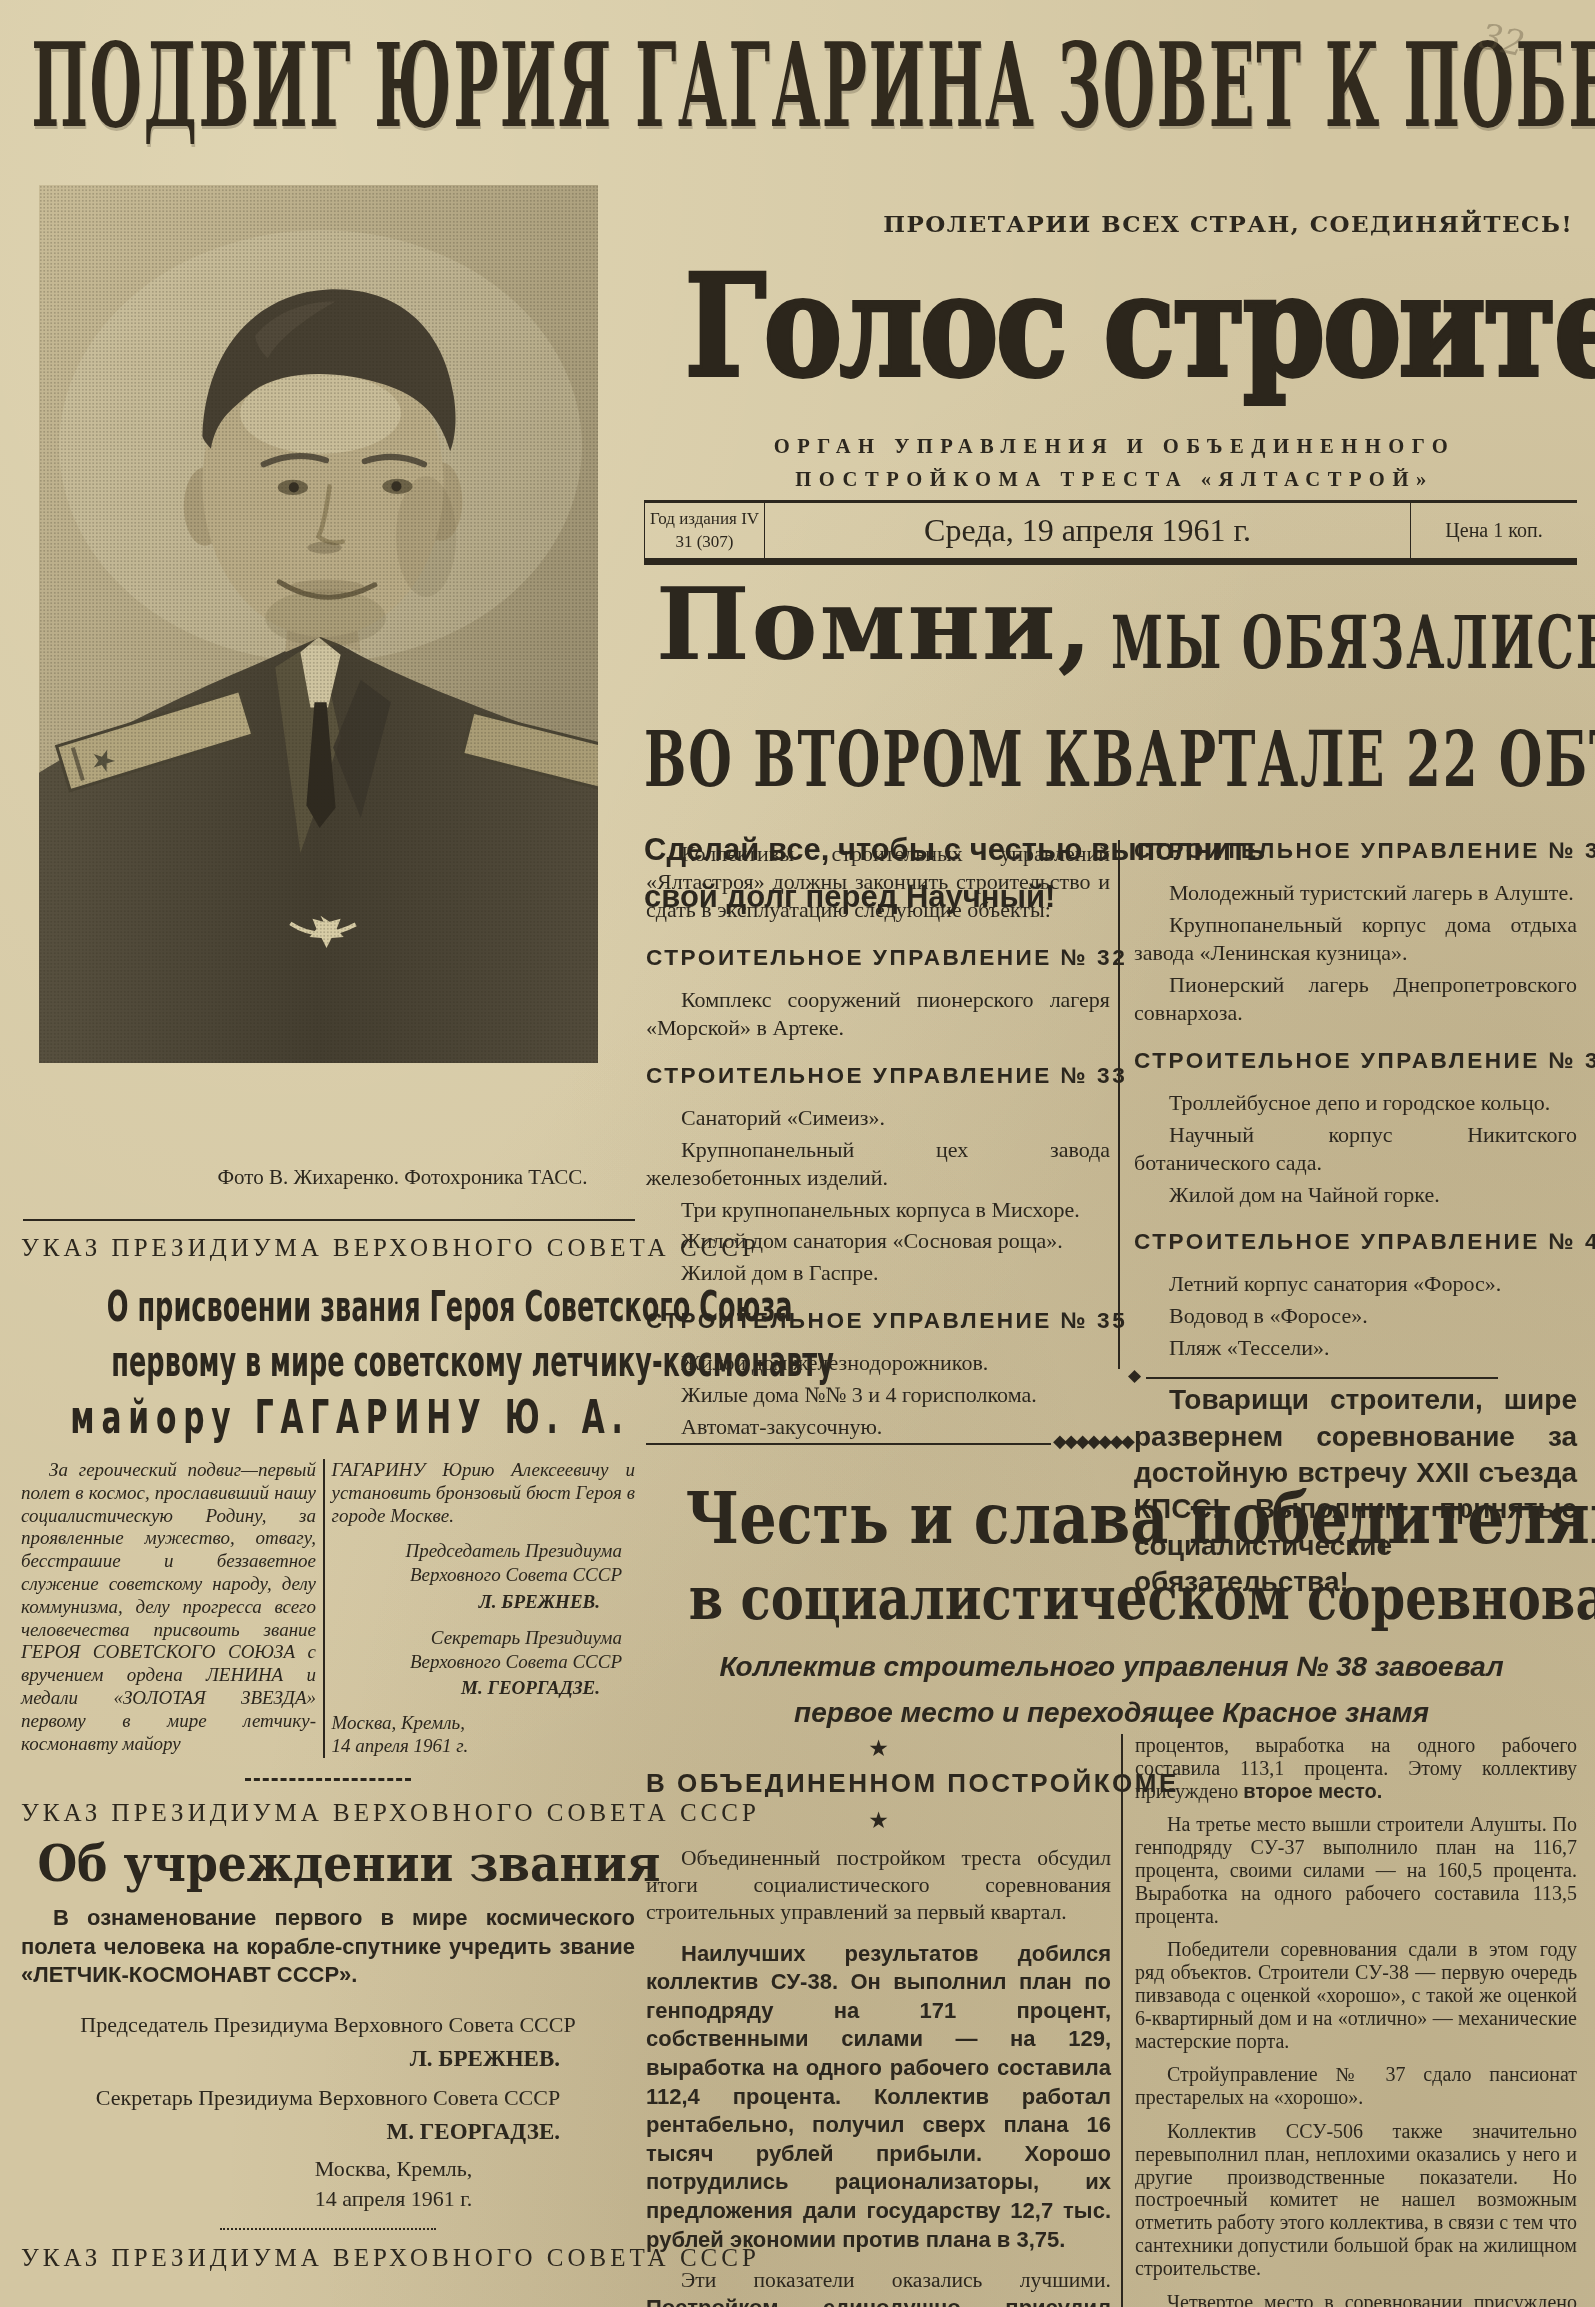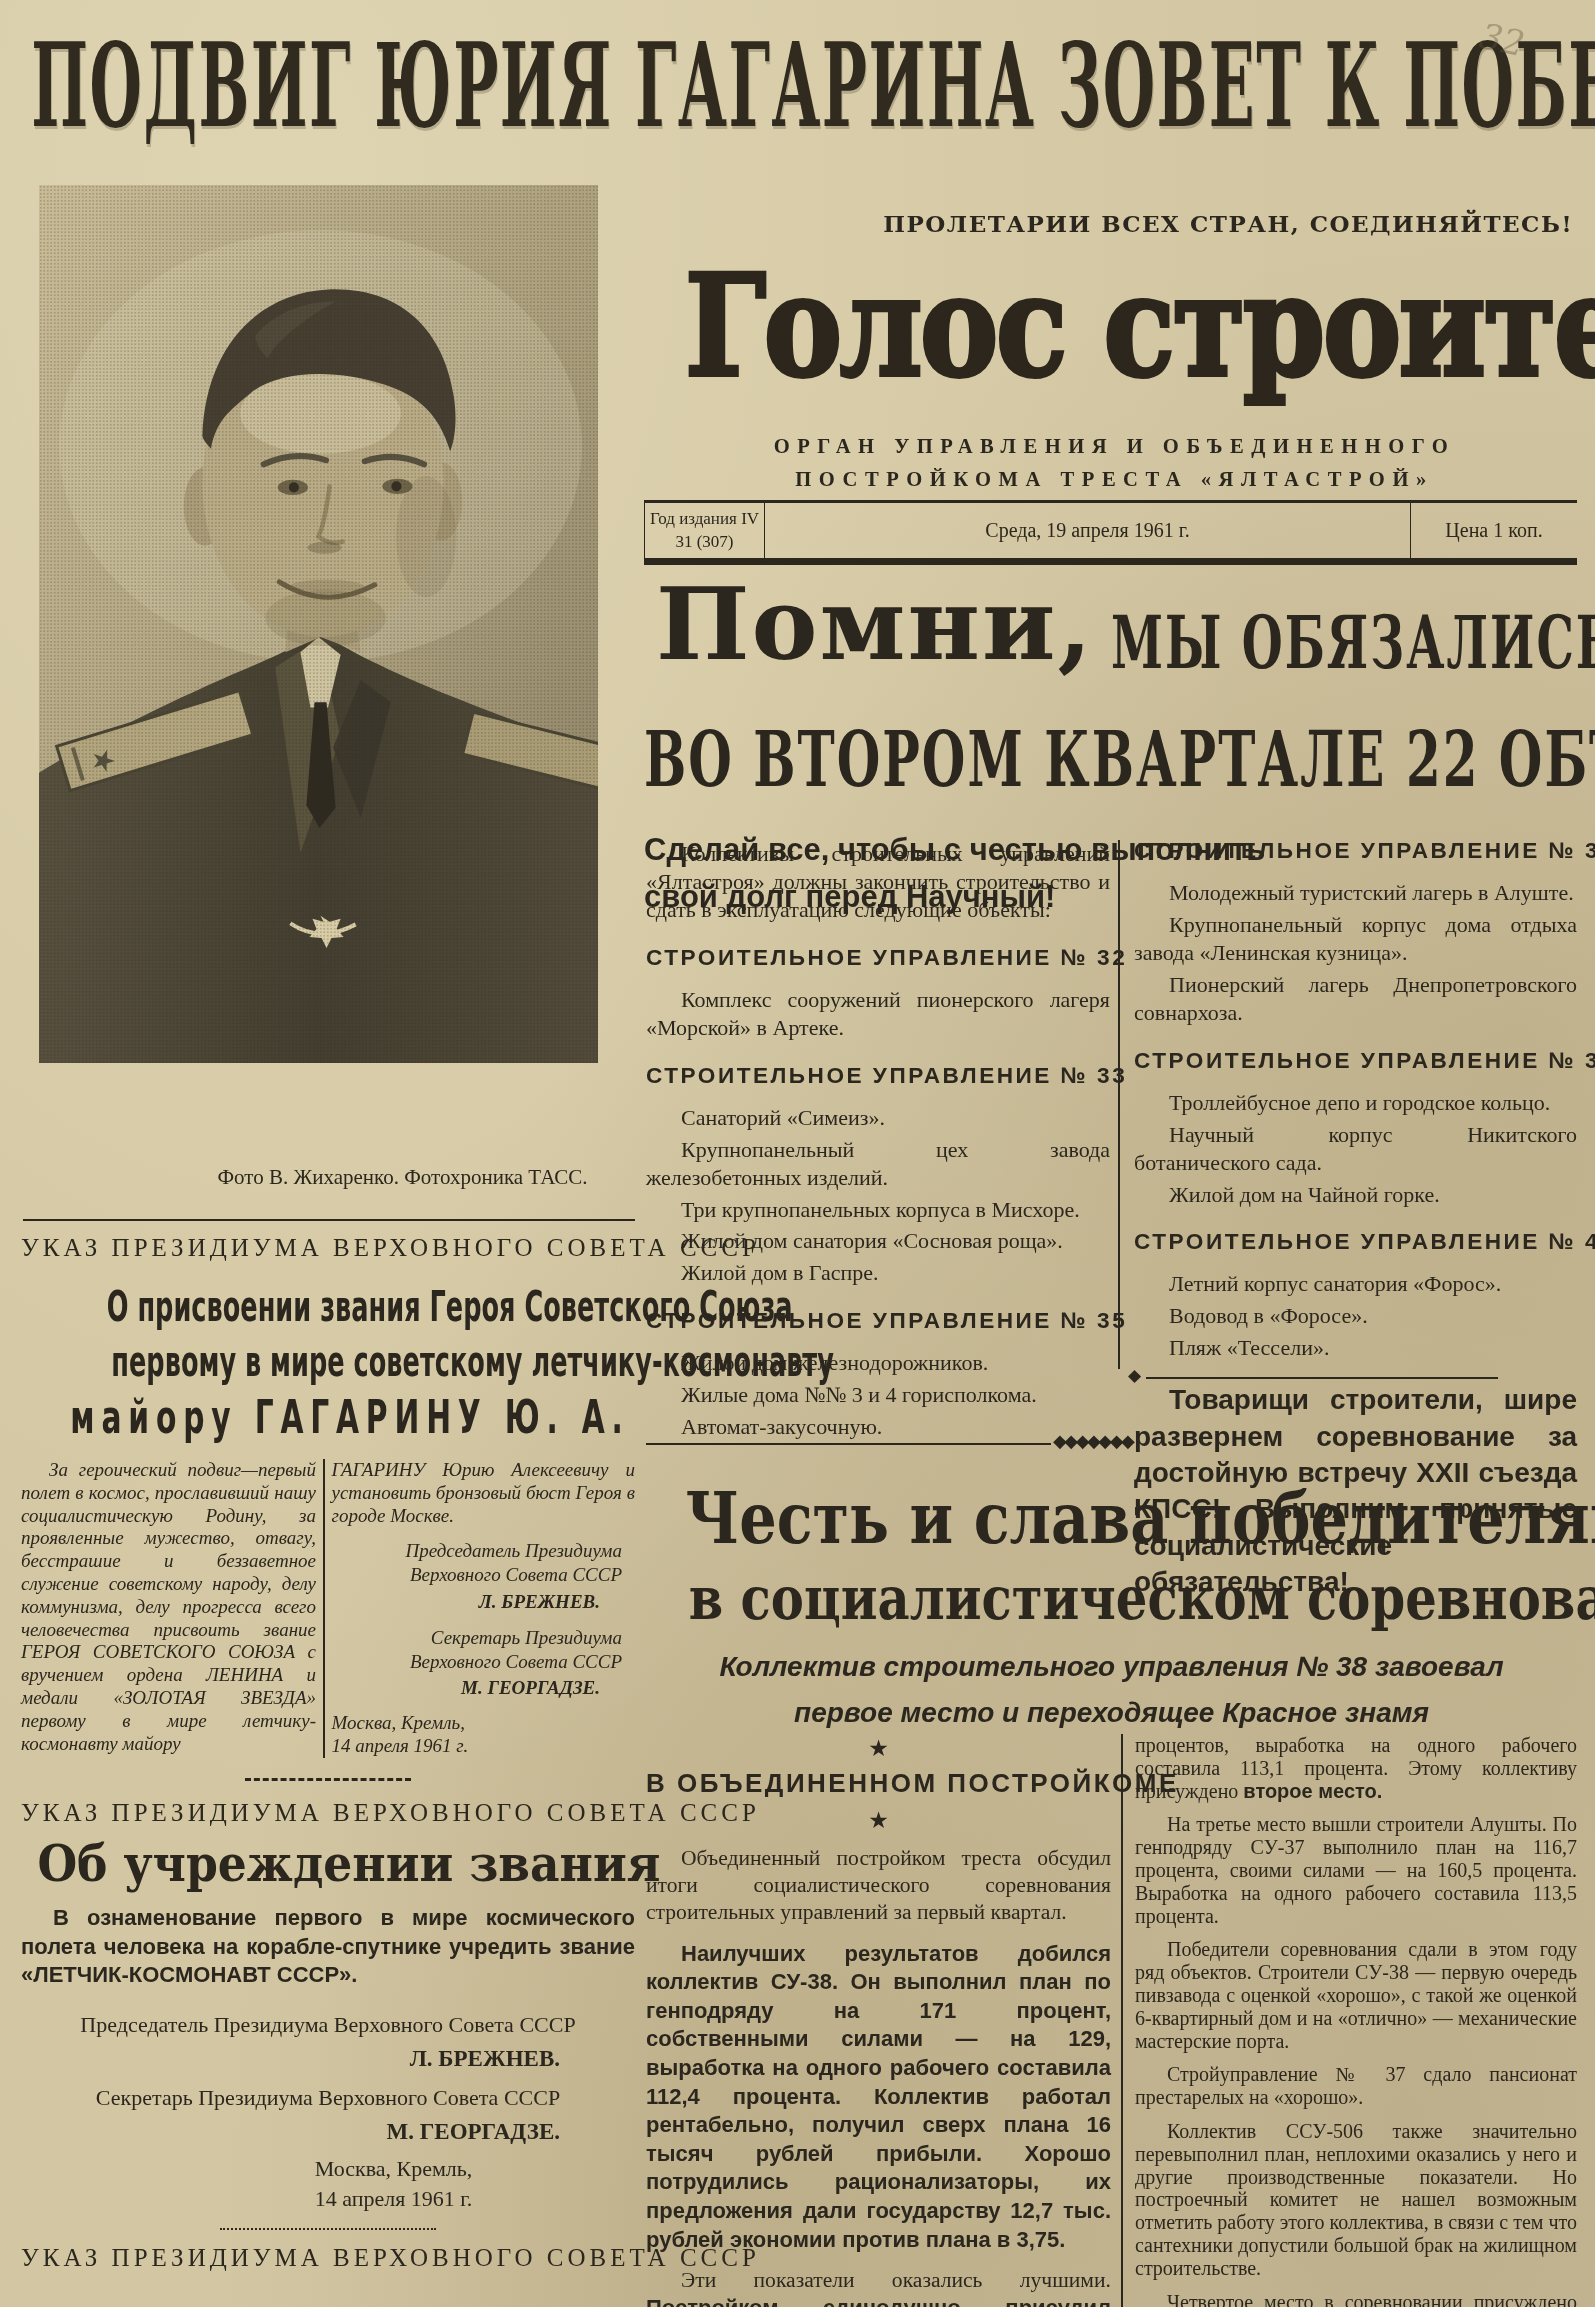--- a/index.html
+++ b/index.html
@@ -45,21 +45,21 @@
     font-family:"DejaVu Serif",serif;font-weight:700;font-size:127px;letter-spacing:-3px;
     color:#2c261c;-webkit-text-stroke:3.5px #2c261c;
     transform:scale(.93,1.1);transform-origin:center top;}
   .mast-sub{position:absolute;left:643px;top:430px;width:943px;text-align:center;
     font-weight:700;font-size:20.6px;letter-spacing:7.5px;line-height:1.6;}
   .dateline{position:absolute;left:644px;top:500px;width:933px;height:55px;
     border-top:3.5px solid #2c271e;border-bottom:7.5px solid #2c271e;display:flex;}
   .dl-ed{width:119px;border-left:1.5px solid #2c271e;border-right:1.5px solid #2c271e;
     display:flex;flex-direction:column;justify-content:center;text-align:center;
     font-size:17px;line-height:1.3;}
-  .dl-date{flex:1;display:flex;align-items:center;justify-content:center;font-size:20px;}
+  .dl-date{flex:1;display:flex;align-items:center;justify-content:center;font-size:32px;}
   .dl-price{width:166px;border-left:1.5px solid #2c271e;display:flex;align-items:center;
     justify-content:center;font-size:20px;}
   
   .appeal-head{position:absolute;left:644px;top:577px;width:935px;}
   .ap-row{display:flex;align-items:flex-start;}
   .pomni{font-family:"DejaVu Serif",serif;font-weight:700;font-size:99px;line-height:.95;
     letter-spacing:2px;margin-left:12px;}
   .ap-l1{margin-left:17px;margin-top:23px;}
   .ap-l1 span,.ap-l2 span{display:inline-block;white-space:nowrap;
     font-family:"DejaVu Serif",serif;font-weight:700;letter-spacing:2px;

